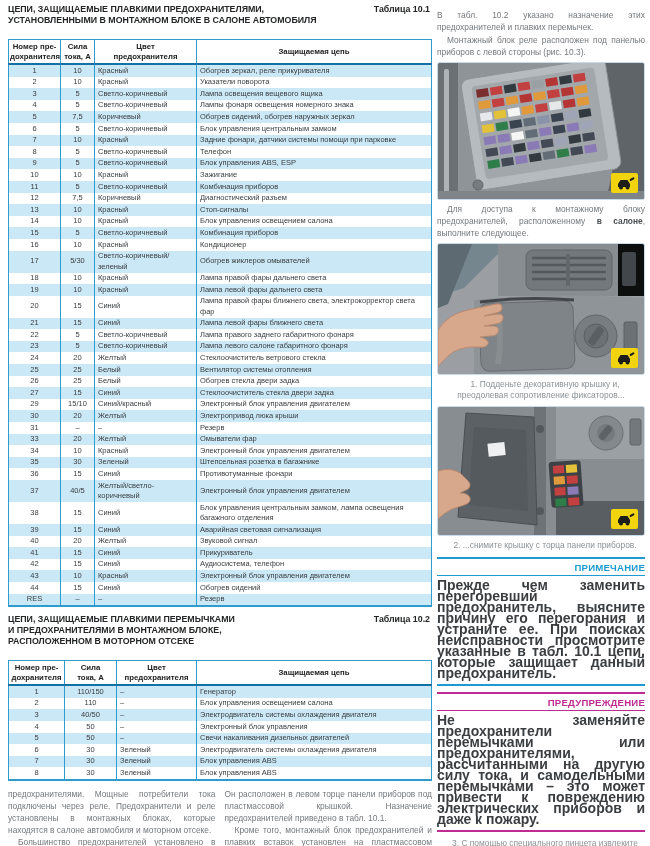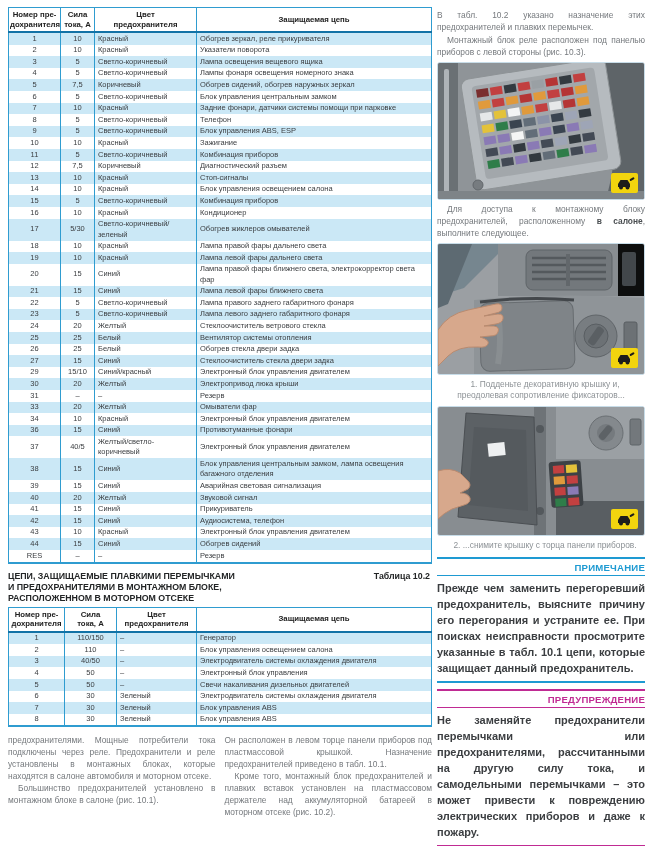--- a/index.html
+++ b/index.html
@@ -11,21 +11,21 @@
   }
   .left-col{position:absolute;left:8px;top:4px;width:424px;}
   .right-col{position:absolute;left:437px;top:10px;width:208px;}
 
   
   .sec-title{position:relative;font-weight:bold;font-size:8.8px;line-height:11px;color:#232526;}
   .sec-title .line{white-space:nowrap;}
   .tbl-label{position:absolute;right:2px;top:0;font-weight:bold;font-size:8.8px;color:#232526;}
 
   
-  table.fuse{width:100%;border-collapse:collapse;margin-top:3px;
+  table.fuse{width:100%;border-collapse:collapse;margin-top:13px;
     border:1.5px solid #2f9cd0;border-bottom-width:2px;table-layout:fixed;}
   table.fuse th{
     font-size:7.8px;font-weight:bold;color:#222;text-align:center;vertical-align:middle;
     border-bottom:2px solid #1272a6;border-left:1px solid #2f9cd0;
     padding:2px 1px;white-space:pre-line;line-height:9.5px;background:#fff;}
   table.fuse th:first-child{border-left:none;}
   table.fuse td{
     font-size:7.5px;color:#3a3d40;line-height:10.4px;padding:0.6px 3px;
     border-left:1px solid #2f9cd0;vertical-align:middle;}
   table.fuse td:first-child{border-left:none;text-align:center;padding:0.6px 0;}
@@ -50,32 +50,37 @@
   .photo{position:relative;margin:4px 0 4px;border-radius:3px;overflow:hidden;
     border:1px solid #c7dce8;background:#9aa0a4;}
   .photo svg{display:block;}
   .badge{position:absolute;right:6px;bottom:6px;width:27px;height:20px;background:#f2d40e;
     border-radius:2px;display:flex;align-items:center;justify-content:center;}
 
   
   .notebox{margin:6px 0 6px;border-top:2px solid;border-bottom:2px solid;}
   .notebox .hdr{font-weight:bold;font-size:9.6px;letter-spacing:0.2px;
     padding:3px 0 2px;border-bottom:1.5px solid;}
-  .notebox .bdy{font-weight:bold;color:#3b3e41;font-size:11px;line-height:16px;
+  .notebox .bdy{font-weight:bold;color:#3b3e41;font-size:14px;line-height:11px;
     text-align:justify;padding:4px 0 5px;}
   .blue-box{border-color:#1e9ad2;}
   .blue-box .hdr{color:#1e9ad2;border-color:#1e9ad2;text-align:right;}
   .pink-box{border-color:#c02b93;}
   .pink-box .hdr{color:#c02b93;border-color:#c02b93;text-align:right;}
 </style>
 </head>
 <body>
 
 <div class="left-col">
 
+  <div class="sec-title">
+    <div class="line">ЦЕПИ, ЗАЩИЩАЕМЫЕ ПЛАВКИМИ ПРЕДОХРАНИТЕЛЯМИ,</div>
+    <div class="line">УСТАНОВЛЕННЫМИ В МОНТАЖНОМ БЛОКЕ В САЛОНЕ АВТОМОБИЛЯ</div>
+    <span class="tbl-label">Таблица 10.1</span>
+  </div>
 
   <table class="fuse">
     <colgroup>
         <col style="width:52px">
         <col style="width:34px">
         <col style="width:102px">
         <col>
       </colgroup>
     <thead>
       <tr>
@@ -218,21 +223,21 @@
         <tr>
           <td>22</td>
           <td>5</td>
           <td>Светло-коричневый</td>
           <td>Лампа правого заднего габаритного фонаря</td>
         </tr>
         <tr>
           <td>23</td>
           <td>5</td>
           <td>Светло-коричневый</td>
-          <td>Лампа левого заднего габаритного фонаря</td>
+          <td>Лампа левого салоне габаритного фонаря</td>
         </tr>
         <tr>
           <td>24</td>
           <td>20</td>
           <td>Желтый</td>
           <td>Стеклоочиститель ветрового стекла</td>
         </tr>
         <tr>
           <td>25</td>
           <td>25</td>
@@ -273,20 +278,26 @@
           <td>33</td>
           <td>20</td>
           <td>Желтый</td>
           <td>Омыватели фар</td>
         </tr>
         <tr>
           <td>34</td>
           <td>10</td>
           <td>Красный</td>
           <td>Электронный блок управления двигателем</td>
+        </tr>
+        <tr>
+          <td>35</td>
+          <td>30</td>
+          <td>Зеленый</td>
+          <td>Штепсельная розетка в багажнике</td>
         </tr>
         <tr>
           <td>36</td>
           <td>15</td>
           <td>Синий</td>
           <td>Противотуманные фонари</td>
         </tr>
         <tr>
           <td>37</td>
           <td>40/5</td>

